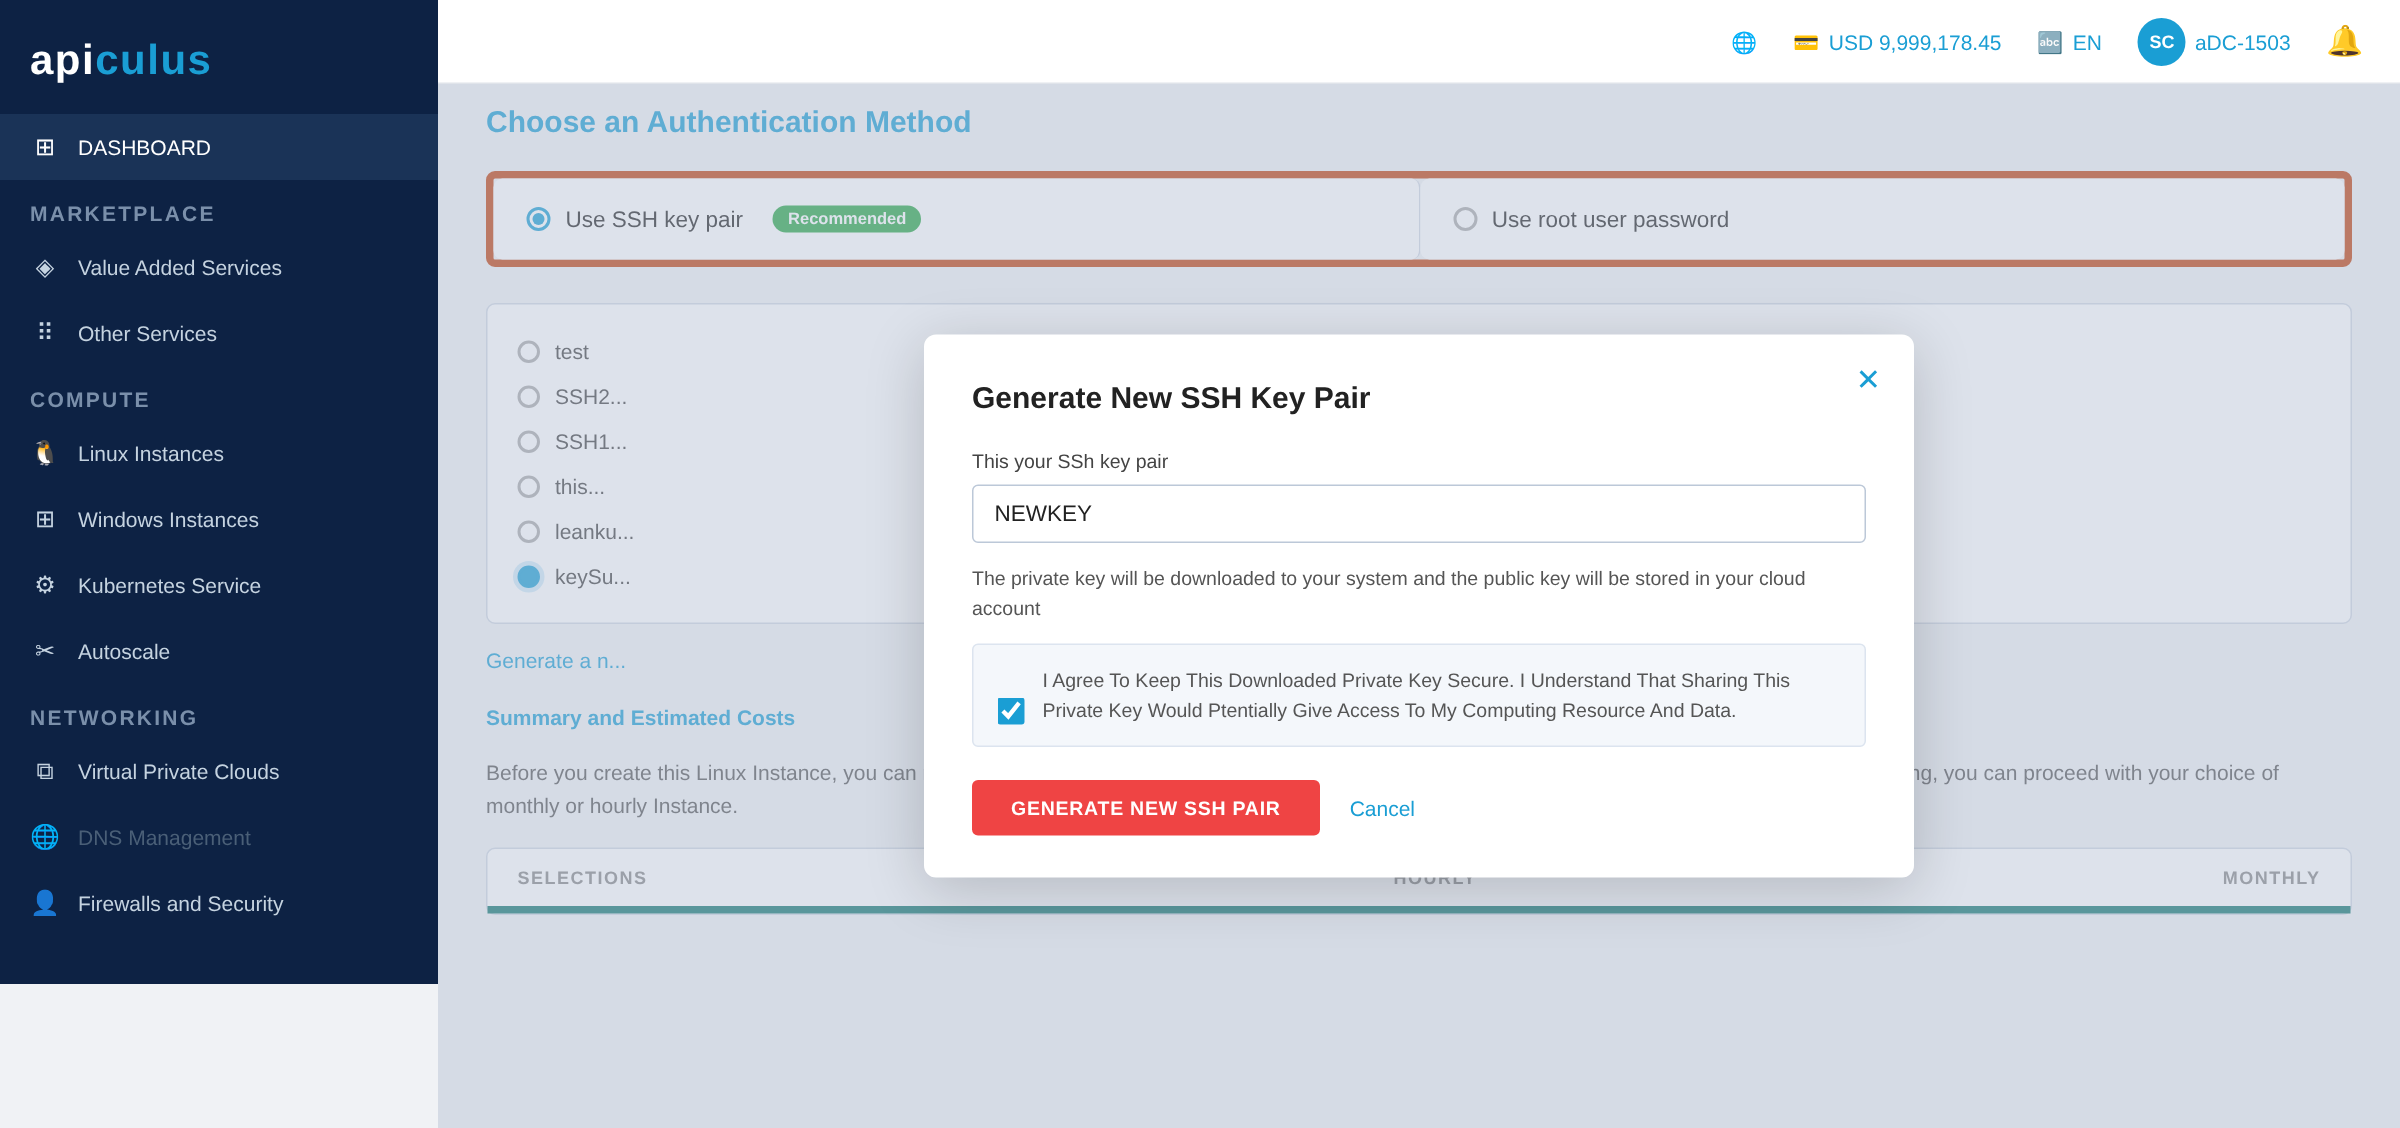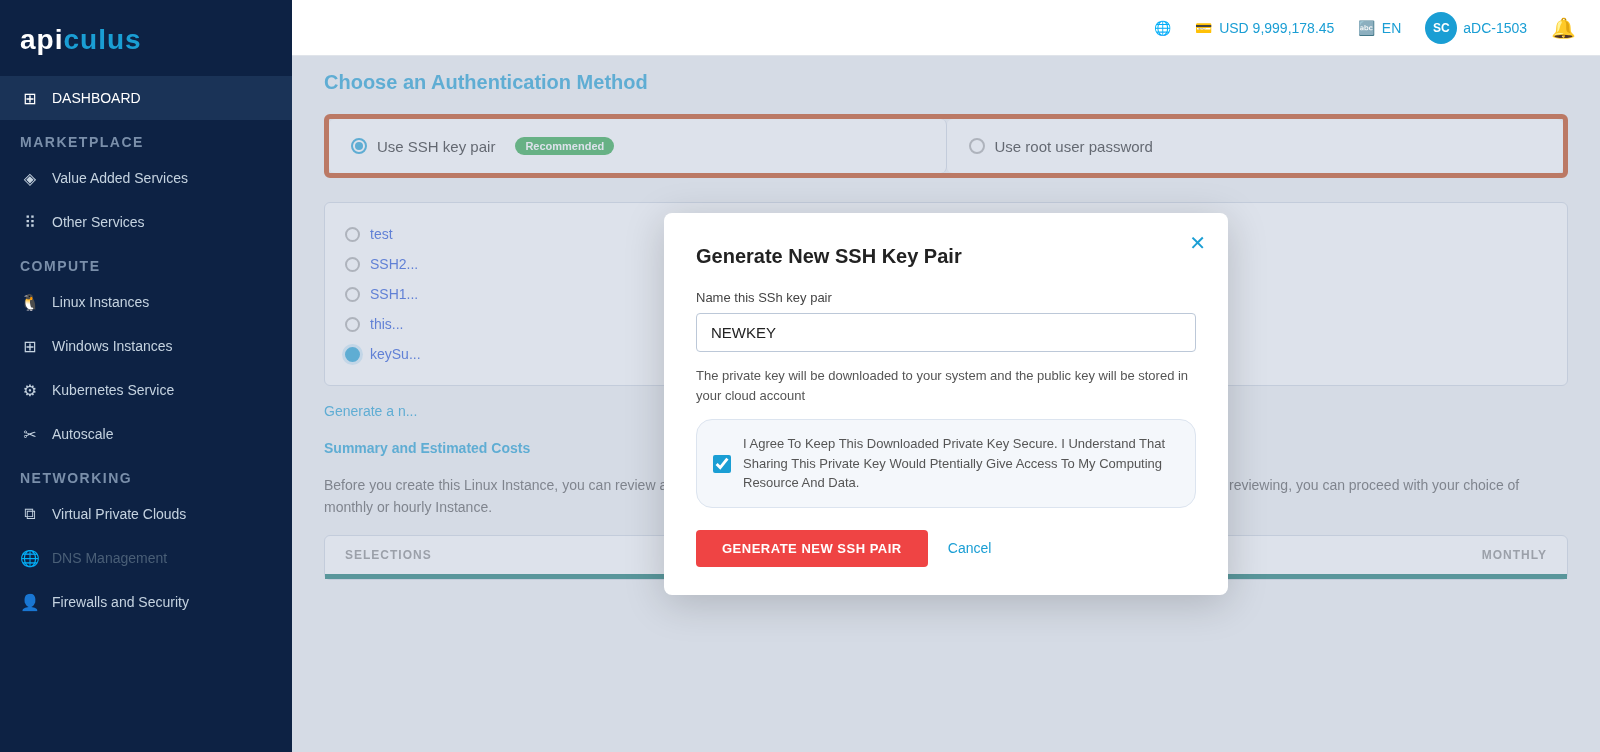--- a/index.html
+++ b/index.html
@@ -6,21 +6,21 @@
     body { font-family: 'Segoe UI', Arial, sans-serif; display: flex; height: 752px; overflow: hidden; background: #f0f2f5; }
 
     
     .sidebar {
       width: 292px;
       min-width: 292px;
       background: #0d2244;
       color: #fff;
       display: flex;
       flex-direction: column;
-      height: 752px;
+      height: 656px;
       overflow-y: auto;
     }
     .sidebar-logo {
       padding: 24px 20px 20px 20px;
       display: flex;
       align-items: center;
     }
     .logo-text {
       font-size: 28px;
       font-weight: 700;
@@ -174,21 +174,21 @@
       border-radius: 6px;
       padding: 16px 20px;
       margin-bottom: 16px;
     }
     .key-item {
       display: flex;
       align-items: center;
       gap: 10px;
       padding: 7px 0;
       font-size: 14px;
-      color: #1d4ed8;
+      color: #404040;
     }
     .key-radio-circle {
       width: 15px;
       height: 15px;
       border-radius: 50%;
       border: 2px solid #aaa;
       flex-shrink: 0;
     }
     .key-radio-circle.selected {
       border-color: #1a9ed4;
@@ -237,21 +237,21 @@
       top: 0; left: 0; right: 0; bottom: 0;
       background: rgba(180, 190, 210, 0.45);
       display: flex;
       align-items: center;
       justify-content: center;
       z-index: 100;
     }
     .modal {
       background: #fff;
       border-radius: 8px;
-      width: 564px;
+      width: 660px;
       box-shadow: 0 8px 40px rgba(0,0,0,0.18);
       padding: 32px 32px 28px 32px;
       position: relative;
     }
     .modal-title {
       font-size: 20px;
       font-weight: 600;
       color: #222;
       margin-bottom: 22px;
     }
@@ -283,25 +283,25 @@
     }
     .modal-info-text {
       font-size: 13px;
       color: #555;
       margin-bottom: 14px;
       line-height: 1.5;
     }
     .modal-agree-box {
       background: #f4f7fb;
       border: 1px solid #dce4ef;
-      border-radius: 16px;
+      border-radius: 4px;
       padding: 14px 16px;
       display: flex;
       gap: 12px;
-      align-items: center;
+      align-items: flex-end;
       margin-bottom: 22px;
     }
     .modal-checkbox {
       width: 18px;
       height: 18px;
       accent-color: #1a9ed4;
       flex-shrink: 0;
       margin-top: 1px;
     }
     .modal-agree-text {
@@ -451,20 +451,24 @@
       </div>
       <div class="key-item">
         <div class="key-radio-circle"></div>
         <span>SSH1...</span>
       </div>
       <div class="key-item">
         <div class="key-radio-circle"></div>
         <span>this...</span>
       </div>
       <div class="key-item">
+        <div class="key-radio-circle"></div>
+        <span>leanku...</span>
+      </div>
+      <div class="key-item">
         <div class="key-radio-circle selected"></div>
         <span>keySu...</span>
       </div>
     </div>
 
     <div style="margin-bottom: 20px;">
       <a class="generate-link">Generate a n...</a>
     </div>
 
     <div class="summary-title">Summary and Estimated Costs</div>
@@ -475,21 +479,21 @@
         <span>HOURLY</span>
         <span>MONTHLY</span>
       </div>
     </div>
 
     <div class="overlay">
       <div class="modal">
         <div class="modal-title">Generate New SSH Key Pair</div>
         <button class="modal-close">✕</button>
 
-        <div class="modal-label">Name this SSh key pair</div>
+        <div class="modal-label">This your SSh key pair</div>
         <input class="modal-input" type="text" value="NEWKEY" style="">
 
         <div class="modal-info-text">The private key will be downloaded to your system and the public key will be stored in your cloud account</div>
 
         <div class="modal-agree-box">
           <input type="checkbox" class="modal-checkbox" checked="" style="">
           <span class="modal-agree-text">I Agree To Keep This Downloaded Private Key Secure. I Understand That Sharing This Private Key Would Ptentially Give Access To My Computing Resource And Data.</span>
         </div>
 
         <div class="modal-actions">

